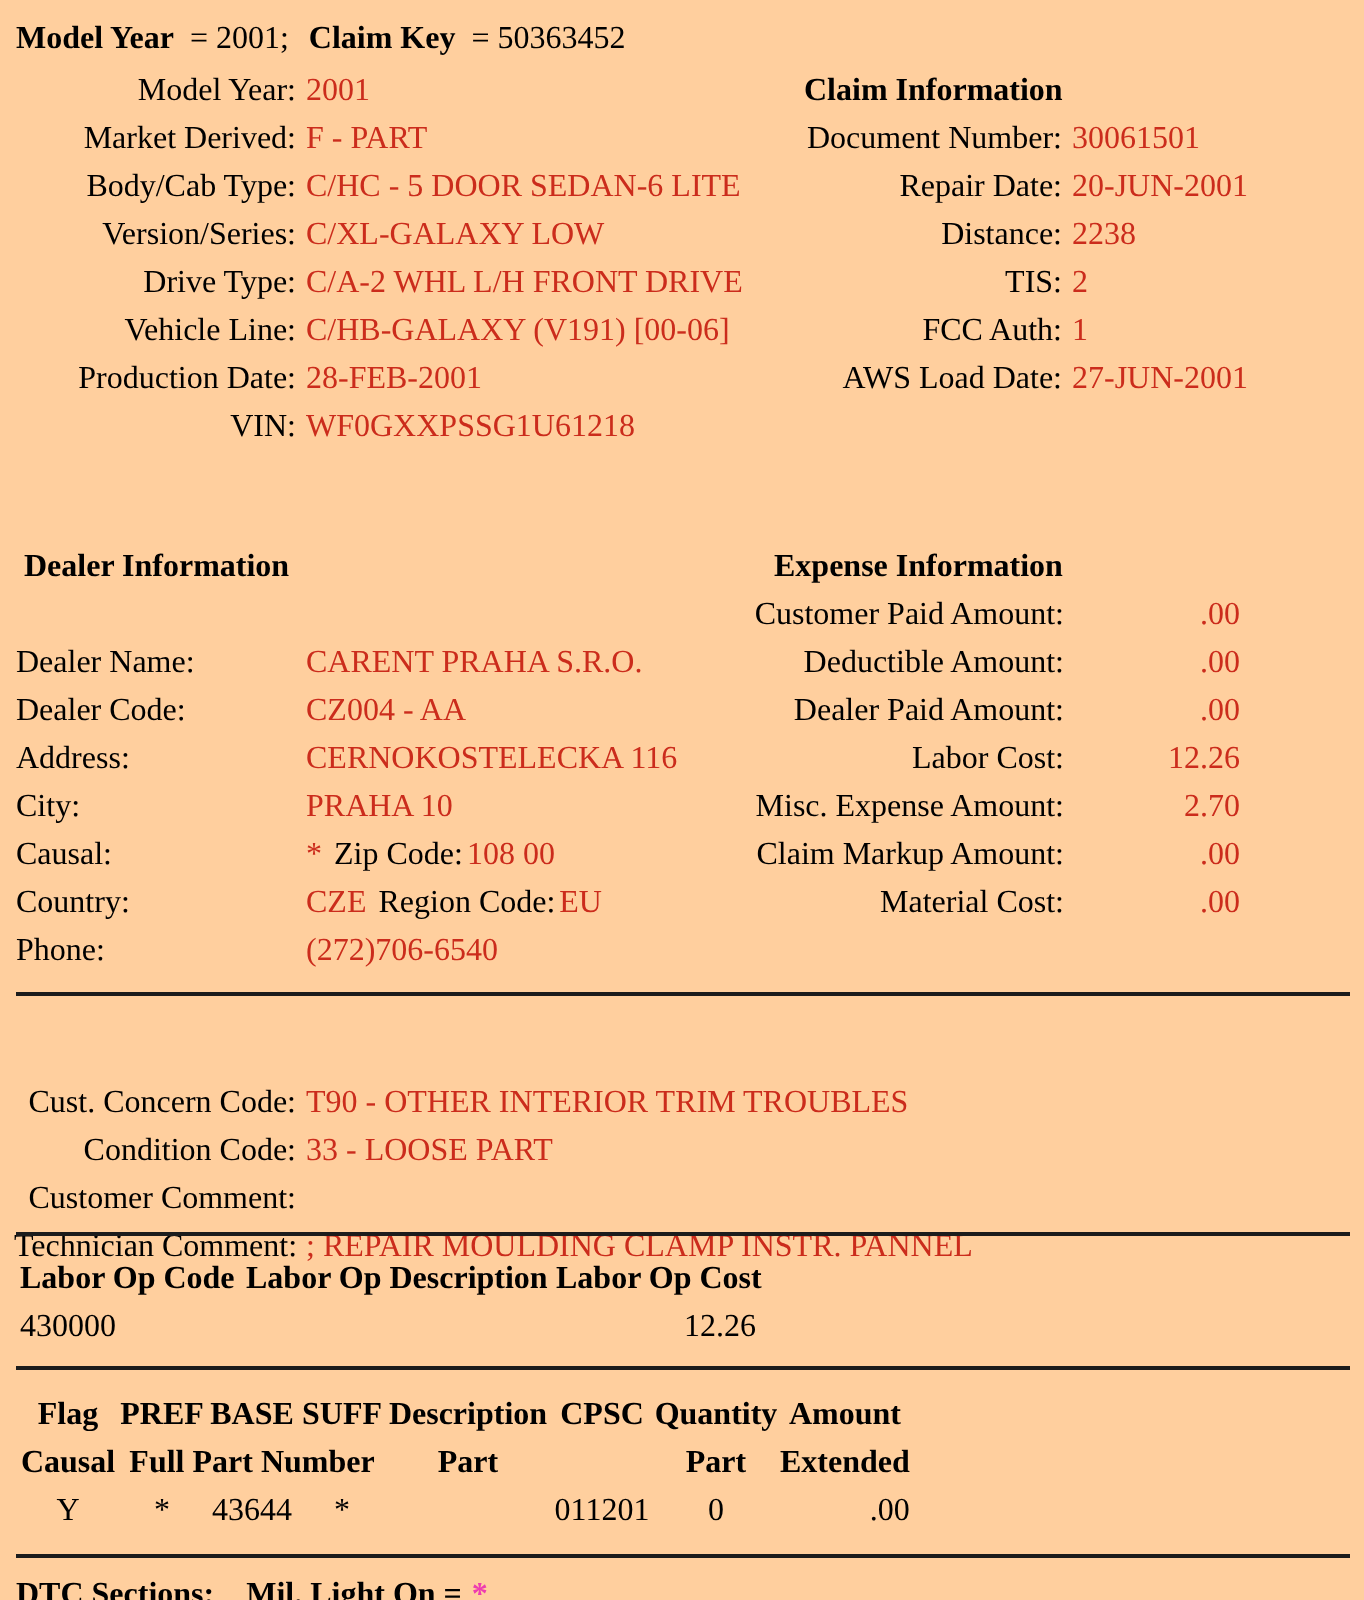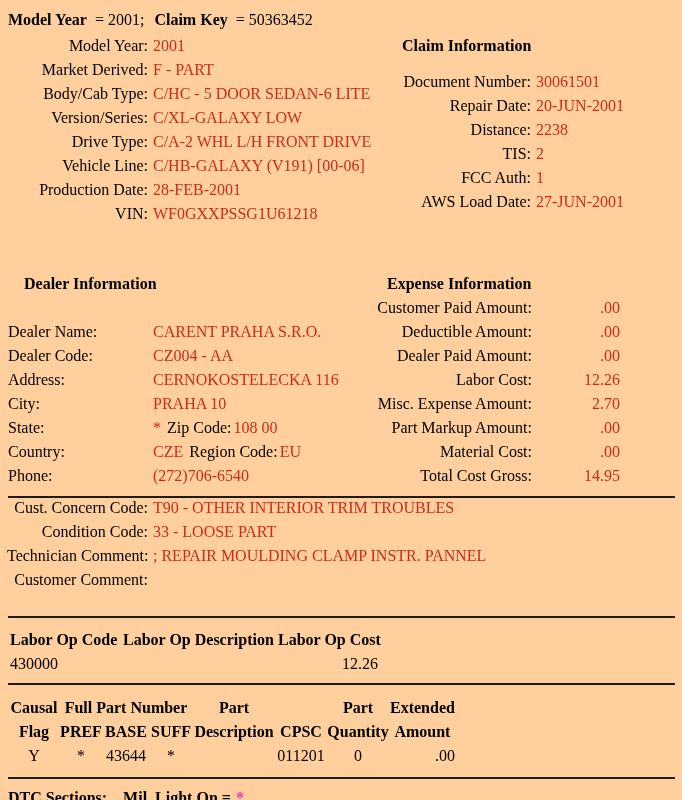--- a/index.html
+++ b/index.html
@@ -21,38 +21,38 @@
   #title .b{font-weight:bold;}
   #title .v{margin-left:4px;}
   #title .b2{margin-left:6px;}
 
   
   #veh{position:absolute;top:34px;left:8px;width:386px;}
   #veh .lbl{display:inline-block;width:140px;text-align:right;}
   #veh .val{margin-left:5px;}
   #claim{position:absolute;top:34px;left:395px;width:282px;}
   #claim .sec-hdr{padding-left:7px;}
-  #claim .lbl{display:inline-block;width:136px;text-align:right;margin-top:12px;}
+  #claim .lbl{display:inline-block;width:136px;text-align:right;}
   #claim .val{margin-left:5px;}
 
   
   #dealer-exp{position:absolute;top:272px;left:0;width:682px;height:224px;}
-  #dealer-hdr{position:absolute;top:0;left:24px;}
+  #dealer-hdr{position:absolute;top:0;left:12px;}
   #expense-hdr{position:absolute;top:0;left:387px;}
   #dealer-rows{position:absolute;top:48px;left:8px;white-space:nowrap;}
   #dealer-rows .lbl{display:inline-block;width:140px;text-align:left;}
   #dealer-rows .val{margin-left:5px;}
   #dealer-rows .l2{margin-left:6px;}
   #dealer-rows .v2{margin-left:2px;}
   #expense-rows{position:absolute;top:24px;left:340px;}
   #expense-rows .elbl{display:inline-block;width:192px;text-align:right;}
   #expense-rows .eval{display:inline-block;width:88px;text-align:right;}
 
   
-  #concern{position:absolute;top:496px;left:7px;}
+  #concern{position:absolute;top:540px;left:7px;}
   #concern .lbl{display:inline-block;width:141px;text-align:right;}
   #concern .val{margin-left:5px;}
 
   
   #labor{position:absolute;top:628px;left:10px;}
   #labor .lrow{height:24px;line-height:24px;white-space:nowrap;}
   #labor .c1{display:inline-block;width:113px;}
   #labor .c2{display:inline-block;width:155px;}
   #labor .c3{display:inline-block;width:100px;text-align:center;}
   #labor .dc1{}
@@ -129,57 +129,56 @@
     <div id="dealer-rows">
 
         <div class="row"><span class="lbl">Dealer Name:</span><span class="val red">CARENT PRAHA S.R.O.</span><span class="l2"></span><span class="v2 red"></span></div>
 
         <div class="row"><span class="lbl">Dealer Code:</span><span class="val red">CZ004 - AA</span><span class="l2"></span><span class="v2 red"></span></div>
 
         <div class="row"><span class="lbl">Address:</span><span class="val red">CERNOKOSTELECKA 116</span><span class="l2"></span><span class="v2 red"></span></div>
 
         <div class="row"><span class="lbl">City:</span><span class="val red">PRAHA 10</span><span class="l2"></span><span class="v2 red"></span></div>
 
-        <div class="row"><span class="lbl">State:</span><span class="val red">*</span><span class="l2">Zip Code:</span><span class="v2 red">108 00</span></div>
+        <div class="row"><span class="lbl">Causal:</span><span class="val red">*</span><span class="l2">Zip Code:</span><span class="v2 red">108 00</span></div>
 
         <div class="row"><span class="lbl">Country:</span><span class="val red">CZE</span><span class="l2">Region Code:</span><span class="v2 red">EU</span></div>
 
         <div class="row"><span class="lbl">Phone:</span><span class="val red">(272)706-6540</span><span class="l2"></span><span class="v2 red"></span></div>
       </div>
     <div id="expense-rows">
 
         <div class="row"><span class="elbl">Customer Paid Amount:</span><span class="eval red">.00</span></div>
 
         <div class="row"><span class="elbl">Deductible Amount:</span><span class="eval red">.00</span></div>
 
         <div class="row"><span class="elbl">Dealer Paid Amount:</span><span class="eval red">.00</span></div>
 
         <div class="row"><span class="elbl">Labor Cost:</span><span class="eval red">12.26</span></div>
 
         <div class="row"><span class="elbl">Misc. Expense Amount:</span><span class="eval red">2.70</span></div>
 
-        <div class="row"><span class="elbl">Part Markup Amount:</span><span class="eval red">.00</span></div>
+        <div class="row"><span class="elbl">Claim Markup Amount:</span><span class="eval red">.00</span></div>
 
         <div class="row"><span class="elbl">Material Cost:</span><span class="eval red">.00</span></div>
 
-        <div class="row"><span class="elbl">Total Cost Gross:</span><span class="eval red">14.95</span></div>
       </div>
   </div>
 
   <div class="hr" style="top:496px;"></div>
 
   <div id="concern">
 
       <div class="row"><span class="lbl">Cust. Concern Code:</span><span class="val red">T90 - OTHER INTERIOR TRIM TROUBLES</span></div>
 
       <div class="row"><span class="lbl">Condition Code:</span><span class="val red">33 - LOOSE PART</span></div>
 
+      <div class="row"><span class="lbl">Customer Comment:</span><span class="val red"></span></div>
+
       <div class="row"><span class="lbl">Technician Comment:</span><span class="val red">; REPAIR MOULDING CLAMP INSTR. PANNEL</span></div>
-
-      <div class="row"><span class="lbl">Customer Comment:</span><span class="val red"></span></div>
     </div>
 
   <div class="hr" style="top:616px;"></div>
 
   <div id="labor">
     <div class="lrow"><span class="c1"><span class="u">Labor Op Code</span></span><span class="c2"><span class="u">Labor Op Description</span></span><span class="c3"><span class="u">Labor Op Cost</span></span></div>
     <div class="lrow"><span class="c1 dc1">430000</span><span class="c2"></span><span class="c3 dc3">12.26</span></div>
   </div>
 
   <div class="hr" style="top:683px;"></div>
@@ -191,36 +190,36 @@
           <col style="width:42px">
           <col style="width:48px">
           <col style="width:42px">
         <col style="width:84px">
           <col style="width:50px">
           <col style="width:64px">
           <col style="width:58px">
       </colgroup>
       <tbody>
           <tr>
-        <td class="ghdr">Causal</td>
-        <td class="ghdr" colspan="3">Full Part Number</td>
-        <td class="ghdr">Part</td>
-        <td></td>
-        <td class="ghdr">Part</td>
-        <td class="ghdr">Extended</td>
-      </tr>
-      <tr>
         <td><span class="u">Flag</span></td>
         <td><span class="u">PREF</span></td>
         <td><span class="u">BASE</span></td>
         <td><span class="u">SUFF</span></td>
         <td><span class="u">Description</span></td>
         <td><span class="u">CPSC</span></td>
         <td><span class="u">Quantity</span></td>
         <td><span class="u">Amount</span></td>
+      </tr>
+      <tr>
+        <td class="ghdr">Causal</td>
+        <td class="ghdr" colspan="3">Full Part Number</td>
+        <td class="ghdr">Part</td>
+        <td></td>
+        <td class="ghdr">Part</td>
+        <td class="ghdr">Extended</td>
       </tr>
       <tr>
         <td>Y</td>
         <td>*</td>
         <td>43644</td>
         <td>*</td>
         <td></td>
         <td>011201</td>
         <td>0</td>
         <td class="amt">.00</td>

